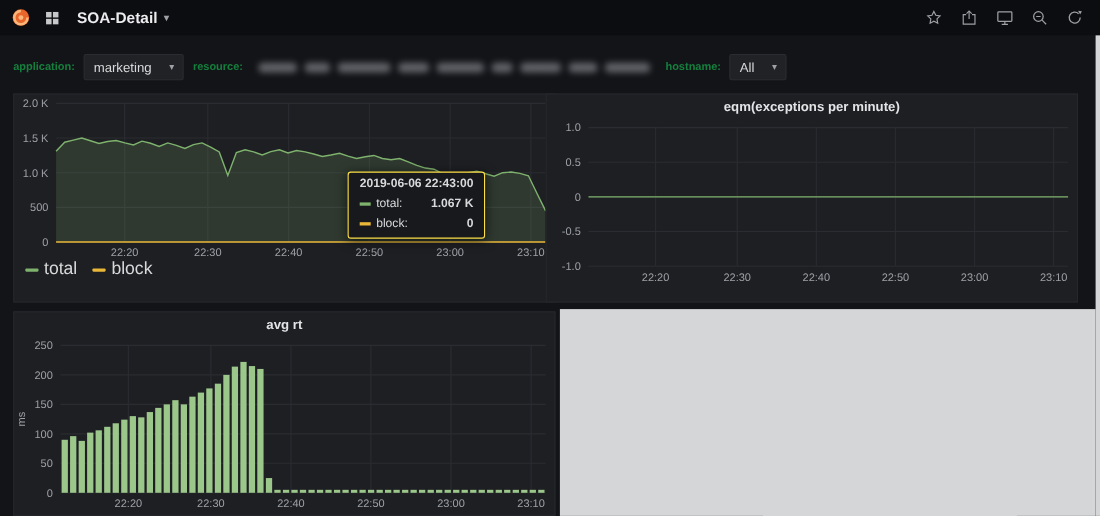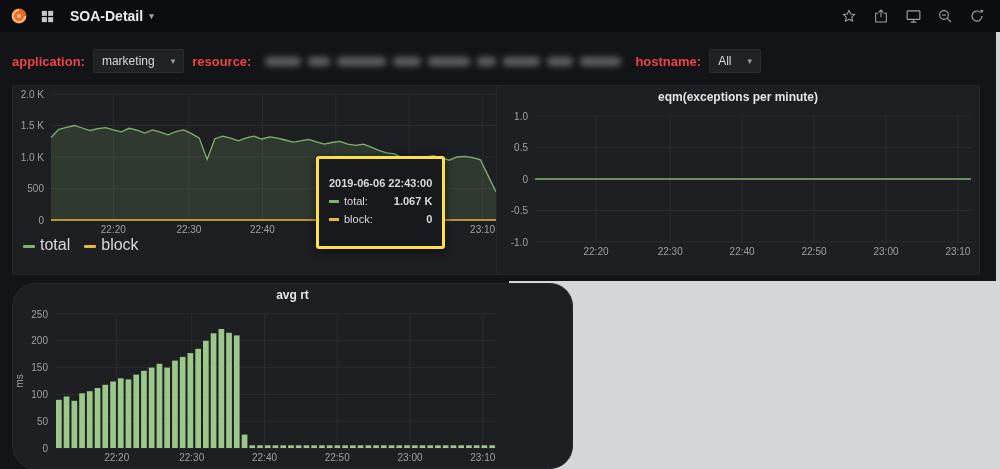--- a/index.html
+++ b/index.html
@@ -15,47 +15,47 @@
   .icon { display:inline-flex; align-items:center; justify-content:center; width:18px; height:18px; cursor:pointer; }
   .icon svg { display:block; }
   .dash-title { font-size:14px; font-weight:bold; color:#ececee; display:flex; align-items:center; gap:6px; cursor:pointer; margin-left:4px; }
   .caret { font-size:9px; color:#9da0a5; }
   .nav-right { margin-left:auto; display:flex; align-items:center; gap:14px; padding-right:4px; }
   .time-picker { display:flex; align-items:center; gap:7px; font-size:12px; color:#d8d9da;
                  border:1px solid #2a2c31; background:#15171b; border-radius:2px; padding:4px 10px; cursor:pointer; white-space:nowrap; }
   .refresh-label { color:#eb8220; margin-left:4px; }
   
   .filters { position:absolute; top:48px; left:12px; height:26px; display:flex; align-items:center; gap:8px; }
-  .filter-label { color:#ef4444; font-size:13px; font-weight:bold; }
+  .filter-label { color:#15803d; font-size:10px; font-weight:bold; }
   .filter-select { background:#202226; border:1px solid #2a2c31; border-radius:2px; color:#d8d9da;
                    font-size:12px; padding:4px 8px; display:flex; gap:16px; align-items:center; cursor:pointer; }
   .blur-box { width:368px; height:22px; display:flex; align-items:center; gap:7px; padding:0 6px; }
   .blur-box span { display:block; height:9px; background:#7a7d82; border-radius:4px; filter:blur(3px); opacity:.75; }
   
   .bg-empty { position:absolute; background:#d5d6d7; }
   #empty-br { left:509px; top:281px; width:487px; height:188px; }
   #empty-sliver { left:996px; top:32px; width:4px; height:437px; }
   
   .panel { position:absolute; background:#1e1f23; border:1px solid #26272c; }
   #panel-qpm   { left:12px;  top:85px;  width:493px; height:190px; }
   #panel-eqm   { left:496px; top:85px;  width:484px; height:190px; }
-  #panel-avgrt { left:12px;  top:283px; width:561px; height:186px; overflow:hidden;border-radius:23px; }
+  #panel-avgrt { left:12px;  top:283px; width:493px; height:186px; overflow:hidden; }
   .panel-title { height:22px; display:flex; align-items:center; justify-content:center;
                  font-size:12px; font-weight:600; color:#e3e4e6; cursor:pointer; }
   .chart { position:relative; width:100%; }
   #panel-qpm .chart, #panel-eqm .chart { height:150px; }
   #panel-avgrt .chart { height:158px; }
   .chart svg { display:block; }
   .chart svg text { fill:#9da0a6; font-size:10px; font-family:"Liberation Sans", sans-serif; }
   .legend { height:18px; display:flex; align-items:center; gap:14px; padding-left:10px; font-size:16px; color:#d8d9da; }
   .legend-item { cursor:pointer; }
   .legend-dash { display:inline-block; width:12px; height:3px; border-radius:1px; margin-right:5px; vertical-align:2px; }
   
-  .tooltip { position:absolute; left:303px; top:70px; background:#17191d; border:3px solid #fde047;
-             border-radius:3px; padding:18px 10px; font-size:11px; color:#d8d9da;
+  .tooltip { position:absolute; left:303px; top:70px; background:#17191d; border:1px solid #fde047;
+             border-radius:3px; padding:4px 10px; font-size:11px; color:#d8d9da;
              box-shadow:0 2px 10px rgba(0,0,0,.6); z-index:4; }
   .tt-header { font-weight:bold; margin-bottom:4px; white-space:nowrap; }
   .tt-row { display:flex; align-items:center; gap:5px; line-height:1.6; min-width:96px; white-space:nowrap; }
   .tt-mark { width:10px; height:3px; display:inline-block; }
   .tt-val { margin-left:auto; font-weight:bold; padding-left:12px; }
 </style>
 </head>
 <body>
 
 <div class="bg-empty" id="empty-br"></div>

